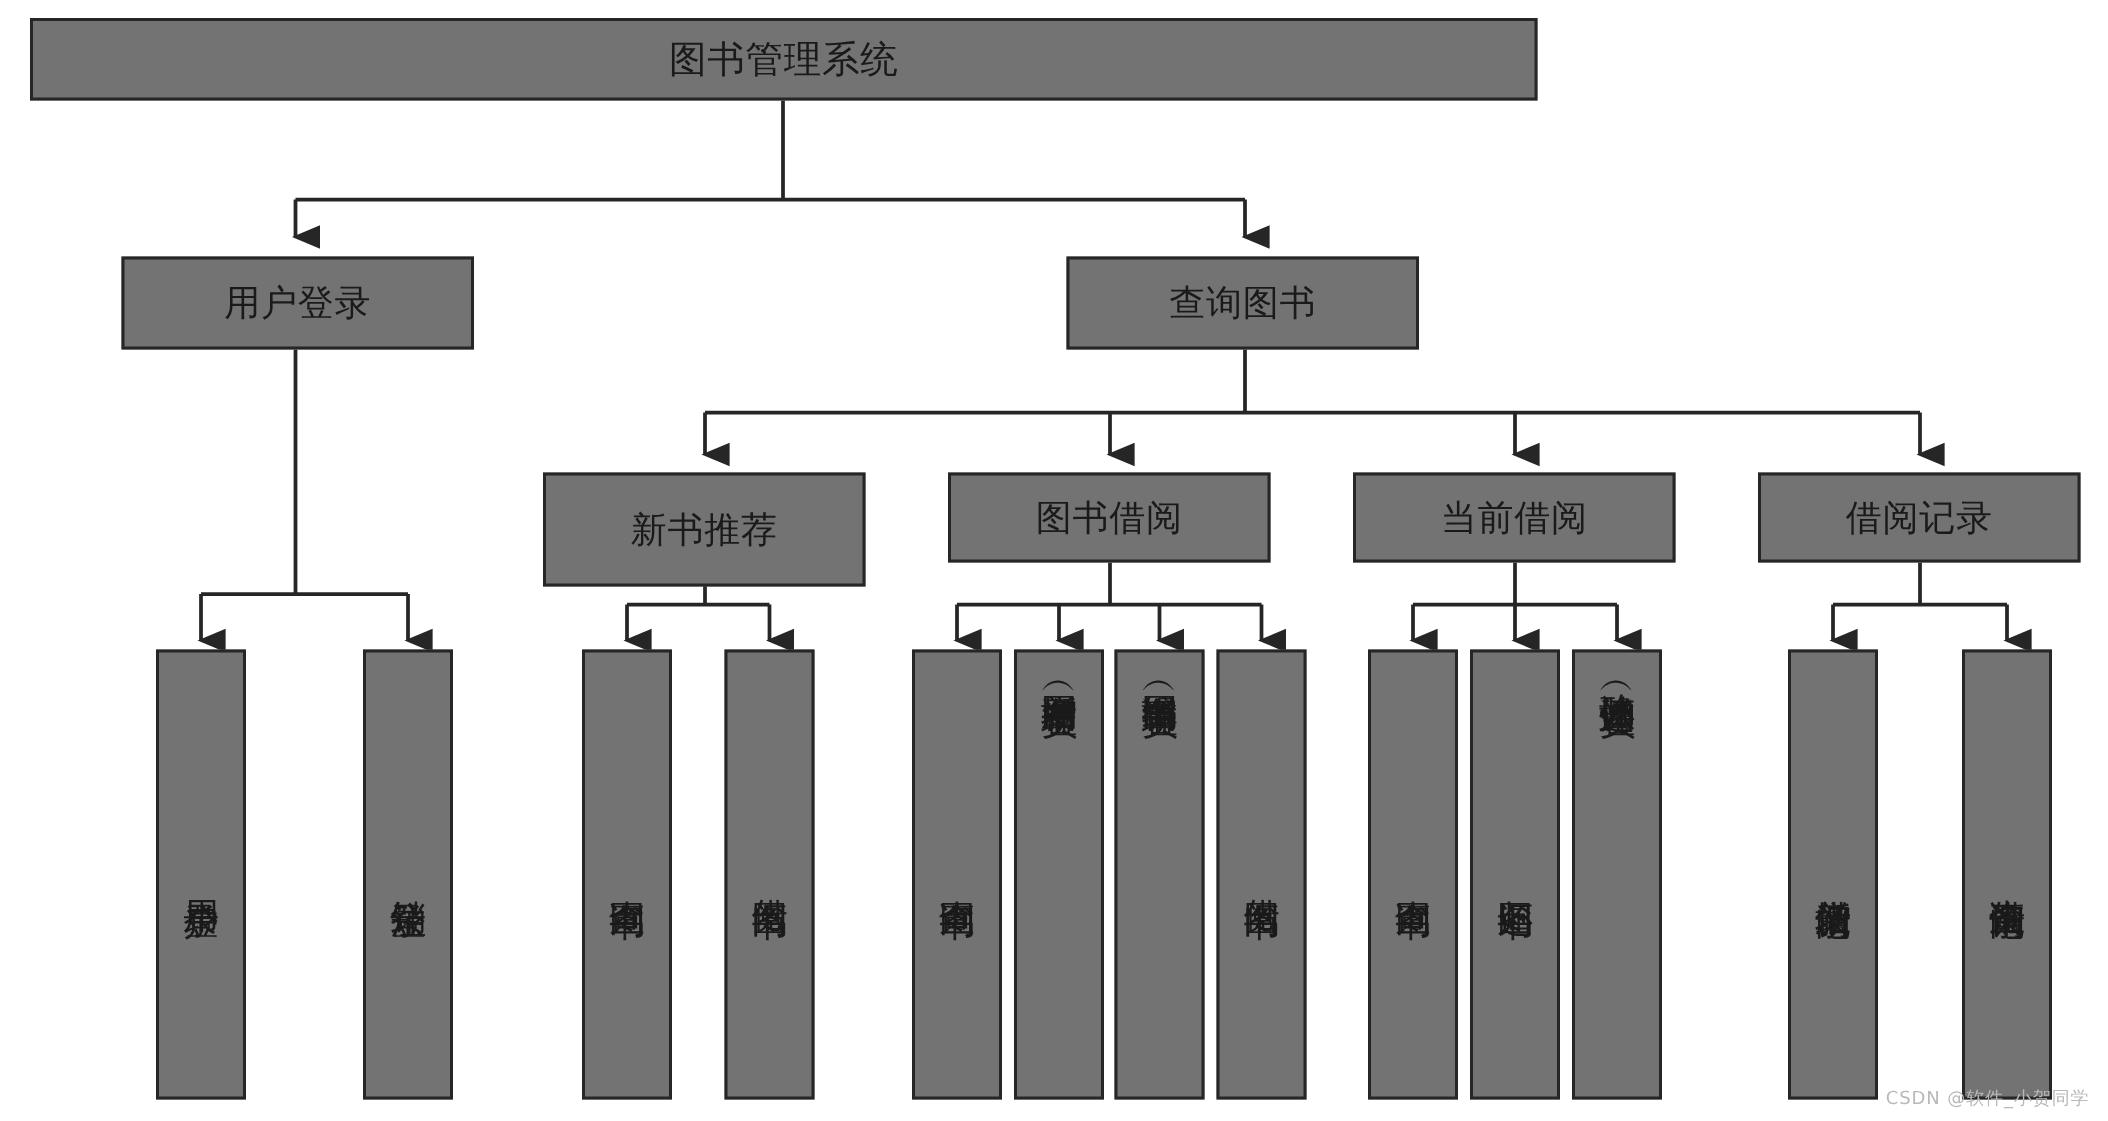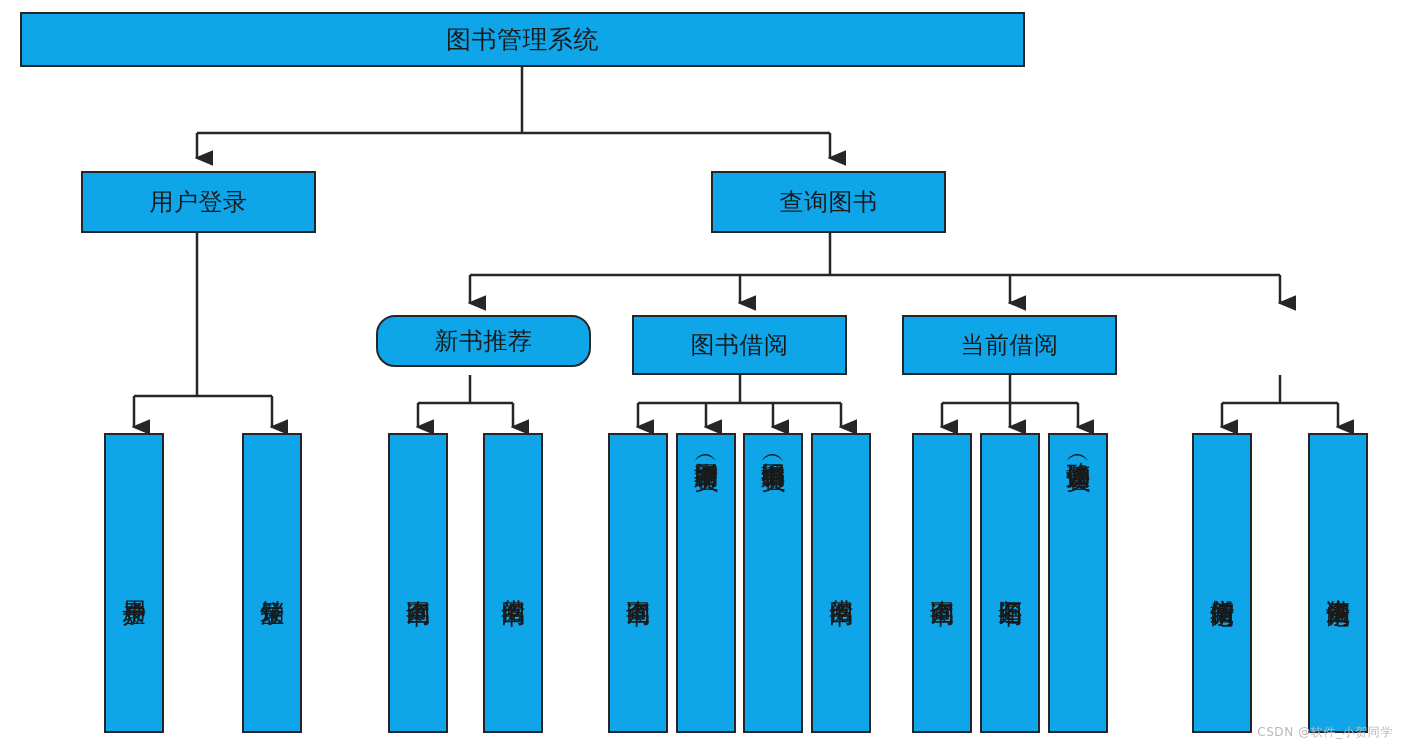--- a/index.html
+++ b/index.html
@@ -22,21 +22,21 @@
     left: 0;
     top: 0;
     width: 1405px;
     height: 747px;
     pointer-events: none;
   }
   .node {
     position: absolute;
     box-sizing: border-box;
     border: 2.5px solid #262626;
-    background: #0ea5e9;
+    background: #737373;
     display: flex;
     align-items: center;
     justify-content: center;
     color: #1a1a1a;
   }
   .node .lbl {
     display: block;
     text-align: center;
     line-height: 1.12;
     white-space: nowrap;
@@ -137,29 +137,32 @@
     <span class="lbl">图书管理系统</span>
   </div>
 
   <div class="node h" style="left:81px; top:171px; width:235px; height:62px;">
     <span class="lbl">用户登录</span>
   </div>
   <div class="node h" style="left:711px; top:171px; width:235px; height:62px;">
     <span class="lbl">查询图书</span>
   </div>
 
-  <div class="node h" style="left:376px; top:315px; width:215px; height:52px;border-radius:19px;">
+  <div class="node h" style="left:362px; top:315px; width:215px; height:76px;">
     <span class="lbl">新书推荐</span>
   </div>
   <div class="node h" style="left:632px; top:315px; width:215px; height:60px;">
     <span class="lbl">图书借阅</span>
   </div>
   <div class="node h" style="left:902px; top:315px; width:215px; height:60px;">
     <span class="lbl">当前借阅</span>
   </div>
+  <div class="node h" style="left:1172px; top:315px; width:215px; height:60px;">
+    <span class="lbl">借阅记录</span>
+  </div>
 
   <div class="node v midcenter" style="left:104px; top:433px; width:60px; height:300px;">
     <span class="lbl">用户登录</span>
   </div>
   <div class="node v midcenter" style="left:242px; top:433px; width:60px; height:300px;">
     <span class="lbl">注销登录</span>
   </div>
 
   <div class="node v midcenter" style="left:388px; top:433px; width:60px; height:300px;">
     <span class="lbl">查询图书</span>

